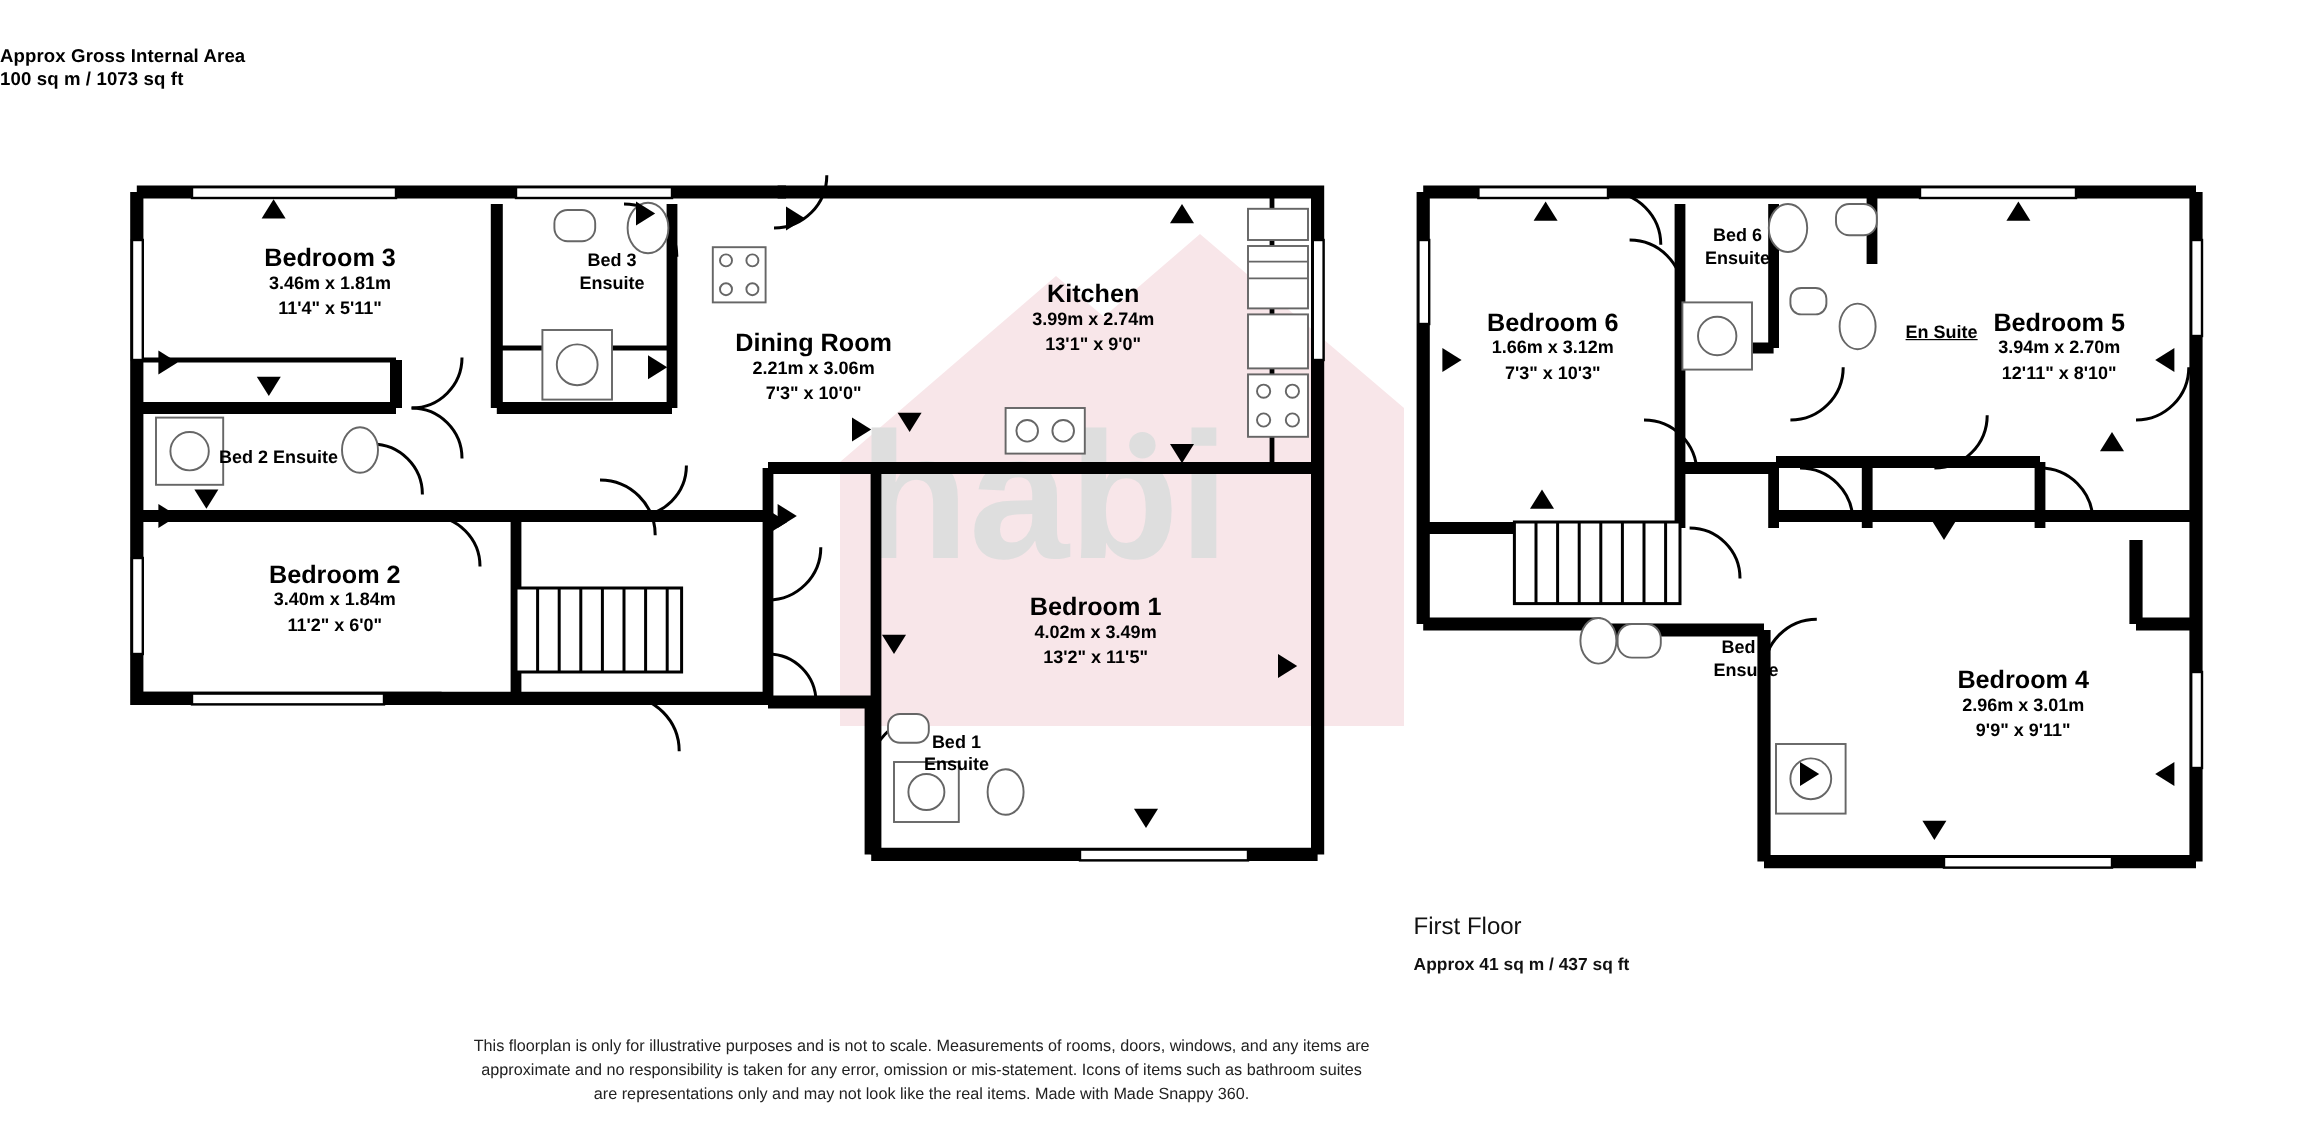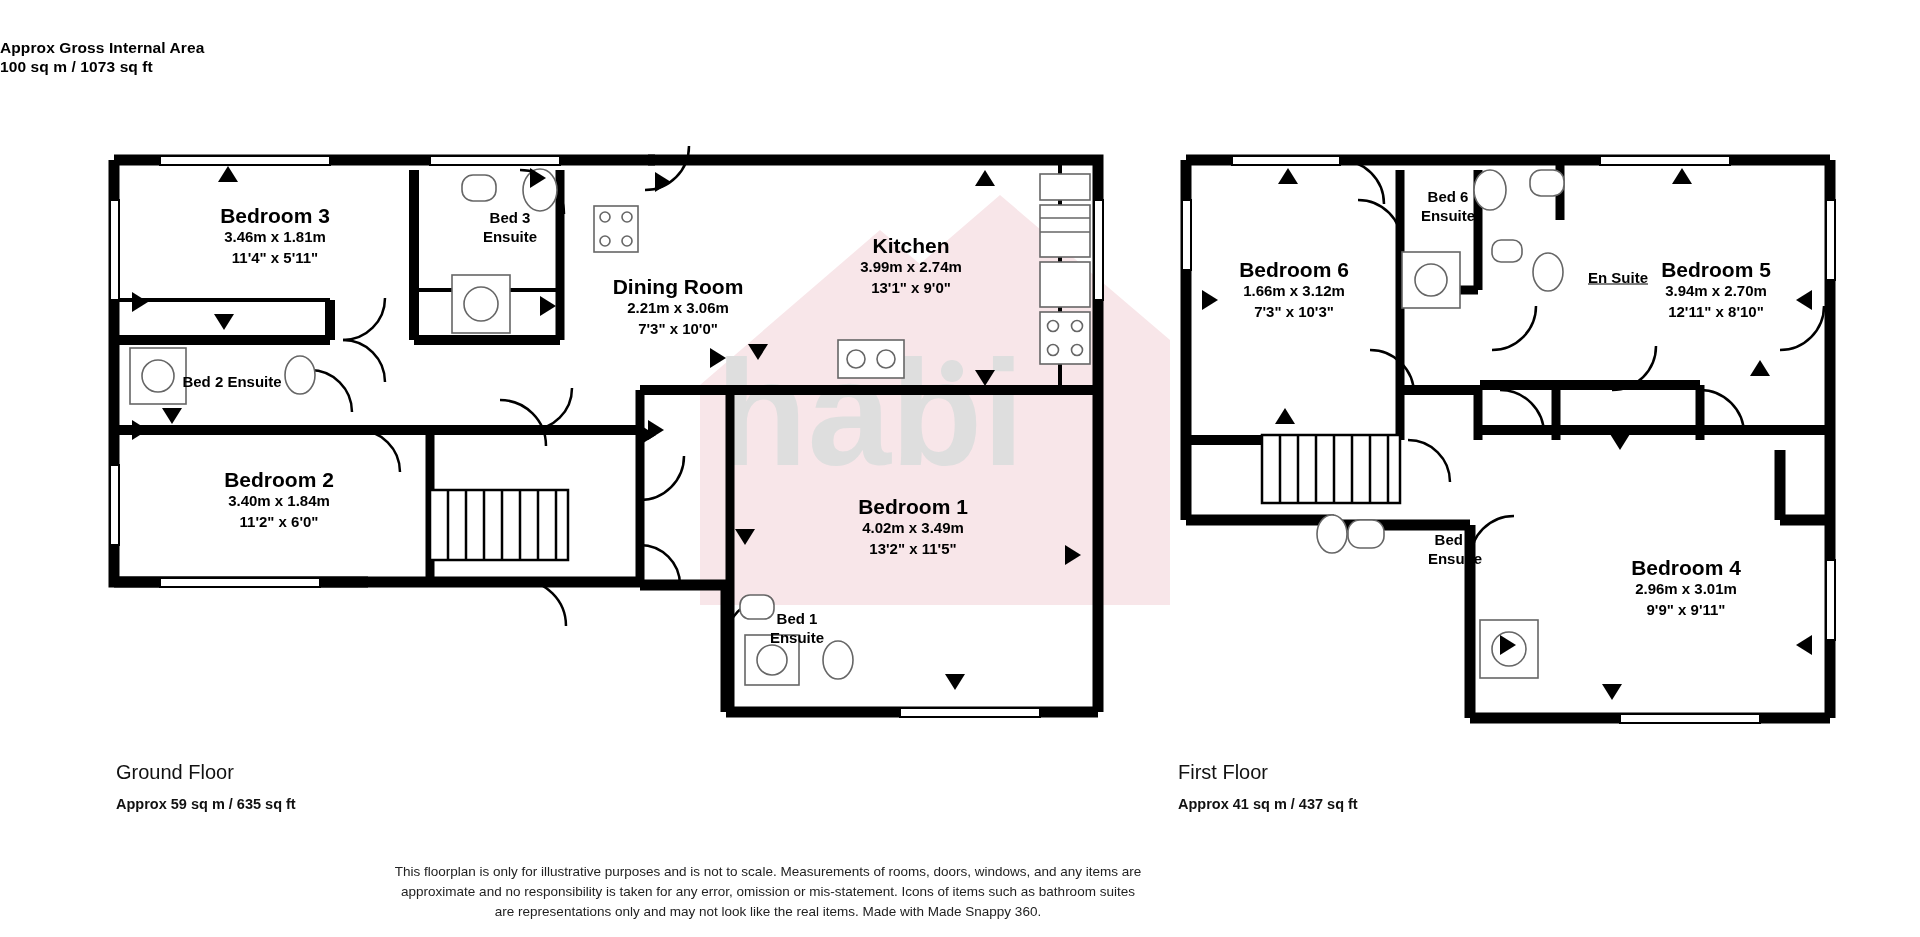--- a/index.html
+++ b/index.html
@@ -432,24 +432,20 @@
     <span class="rl-name">Bed 4</span>
     <span class="rl-name">Ensuite</span>
   </div>
 
   <div class="room-label" style="left:1686px; top:588px;">
     <span class="rl-name">Bedroom 4</span>
     <span class="rl-m">2.96m x 3.01m</span>
     <span class="rl-ft">9'9" x 9'11"</span>
   </div>
 
-  <div class="floor-caption" id="caption-ground">
-    <span class="fc-title">Ground Floor</span>
-    <span class="fc-sub">Approx 59 sq m / 635 sq ft</span>
-  </div>
   <div class="floor-caption" id="caption-first">
     <span class="fc-title">First Floor</span>
     <span class="fc-sub">Approx 41 sq m / 437 sq ft</span>
   </div>
 
   <div class="disclaimer">
     <div>This floorplan is only for illustrative purposes and is not to scale. Measurements of rooms, doors, windows, and any items are</div>
     <div>approximate and no responsibility is taken for any error, omission or mis-statement. Icons of items such as bathroom suites</div>
     <div>are representations only and may not look like the real items. Made with Made Snappy 360.</div>
   </div>

